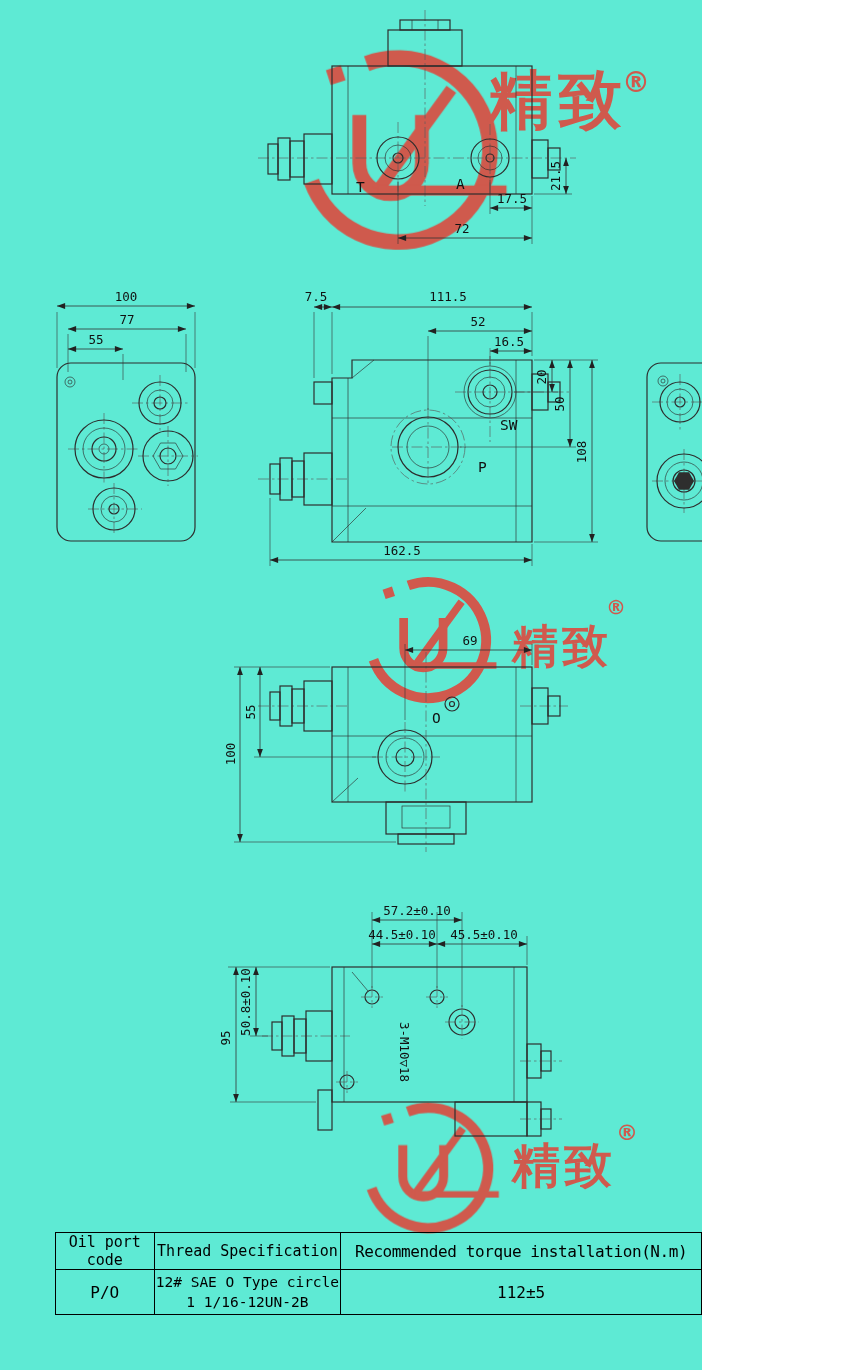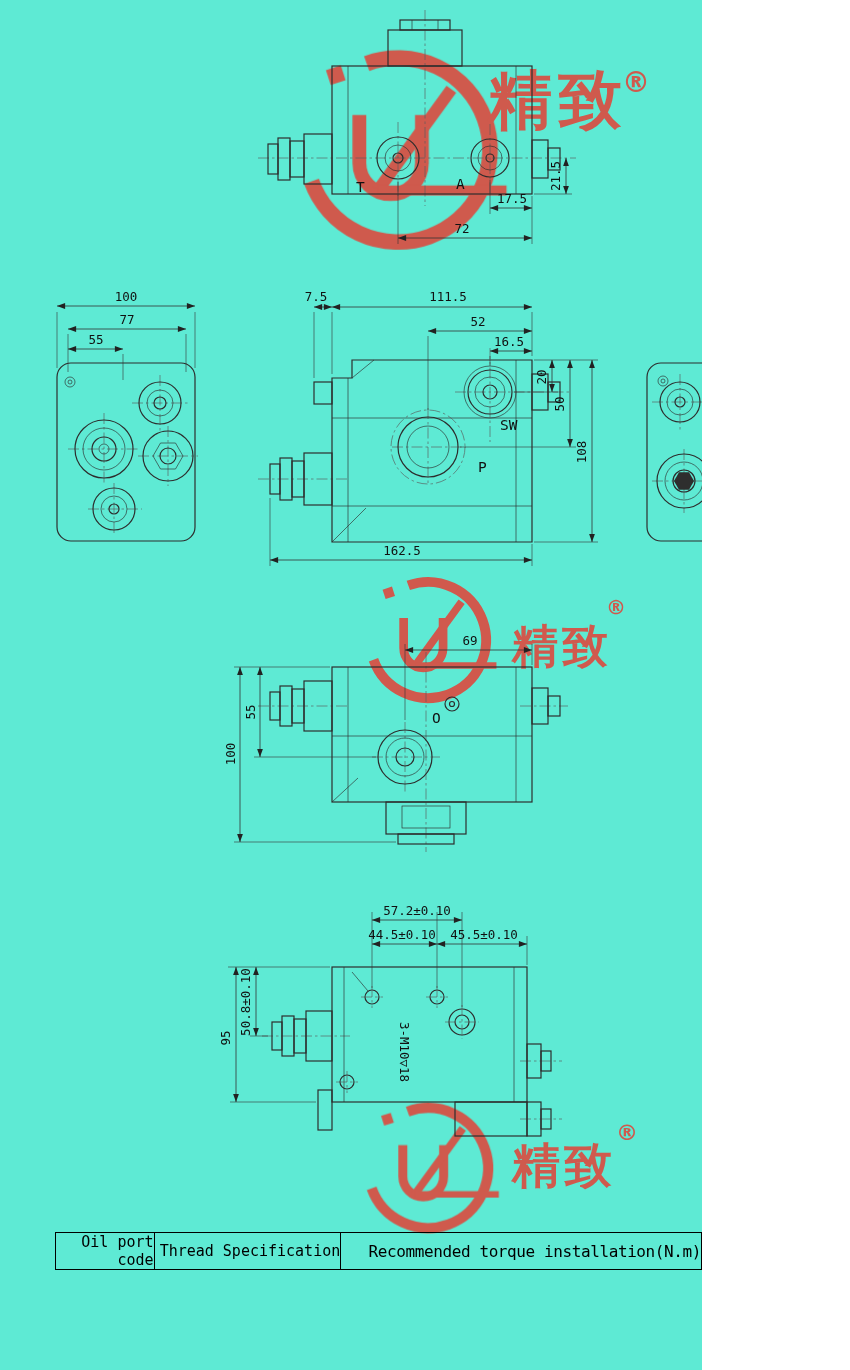--- a/index.html
+++ b/index.html
@@ -12,21 +12,21 @@
   .dl{stroke:#333;stroke-width:.8;fill:none}
   .ext{stroke:#333;stroke-width:.6;fill:none}
   text{user-select:none}
   .dt{font-family:"DejaVu Sans Mono",monospace;font-size:12.5px;fill:#111}
   .lbl{font-family:"DejaVu Sans Mono",monospace;font-size:14.5px;fill:#111}
   .wm{opacity:.88}
   .wm-cn{font-family:"DejaVu Sans",sans-serif;font-weight:bold;fill:#e0463b}
   .wm-r{font-family:"DejaVu Sans",sans-serif;font-weight:bold;fill:#e0463b}
   .spec{position:absolute;left:55px;top:1232px;border-collapse:collapse;table-layout:fixed;
         color:#000;font-family:"DejaVu Sans Mono",monospace}
-  .spec th,.spec td{border:1.6px solid #000;text-align:right;vertical-align:middle;padding:0;font-weight:normal}
+  .spec th,.spec td{border:1.6px solid #000;text-align:center;vertical-align:middle;padding:0;font-weight:normal}
   .spec thead th{height:26px;font-size:15px}
   .spec tbody td{height:44px;font-size:16px}
   .spec .condensed{font-size:16px;letter-spacing:-.4px}
   .spec .spec-line{font-size:14.5px;line-height:20px}
 </style>
 </head>
 <body>
 
 <div class="canvas">
 
@@ -384,16 +384,24 @@
         <col style="width:415px">
       </colgroup>
   <thead>
     <tr>
       <th>Oil port code</th>
       <th>Thread Specification</th>
       <th class="condensed">Recommended torque installation(N.m)</th>
     </tr>
   </thead>
   <tbody>
+    <tr>
+      <td>P/O</td>
+      <td>
+        <div class="spec-line">12# SAE O Type circle</div>
+        <div class="spec-line">1 1/16-12UN-2B</div>
+      </td>
+      <td>112±5</td>
+    </tr>
   </tbody>
 </table>
 
 </div>
 
 </body></html>

